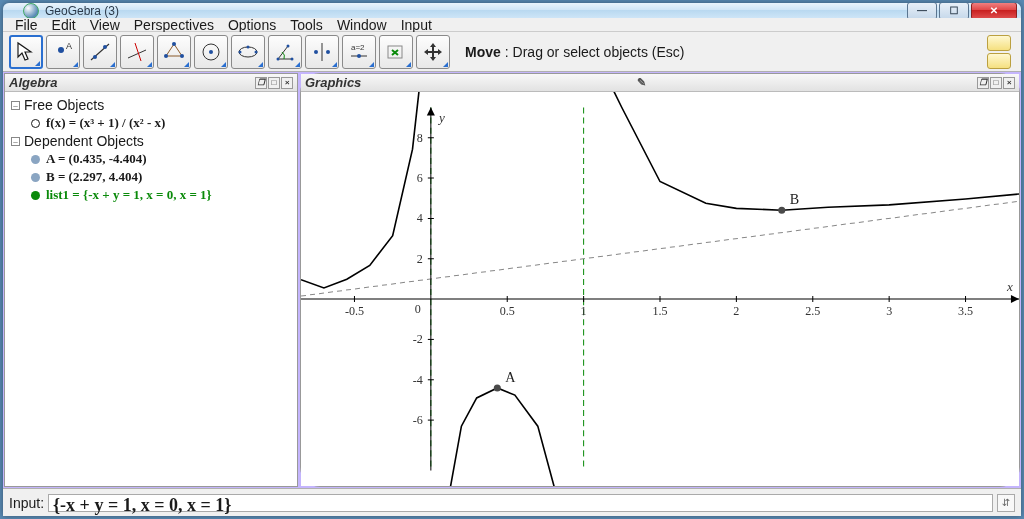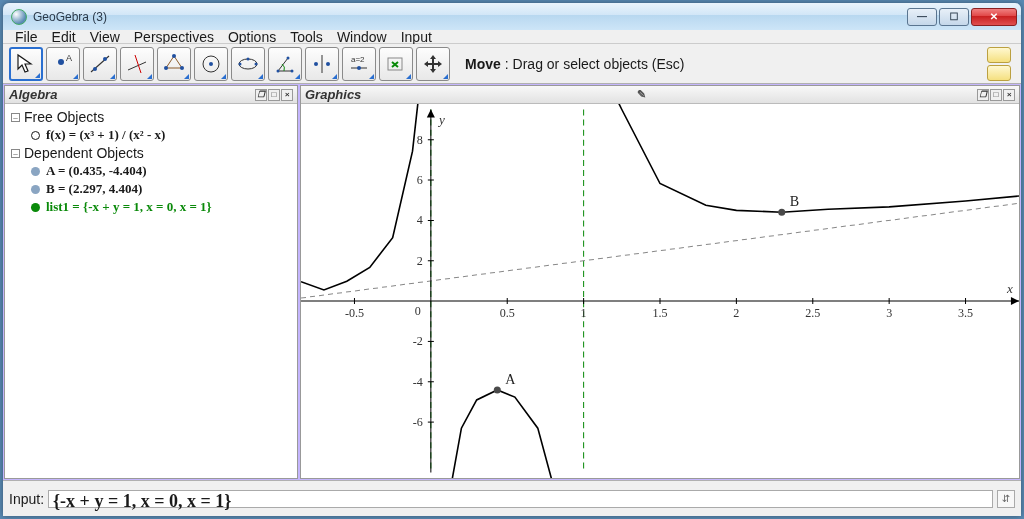--- a/index.html
+++ b/index.html
@@ -15,25 +15,25 @@
   .window {
     width: 100%;
     height: 100%;
     display: flex;
     flex-direction: column;
     border-radius: 6px 6px 0 0;
     overflow: hidden;
     box-shadow: 0 0 6px rgba(0,0,0,0.4);
   }
   .titlebar {
-    height: 27px;
+    height: 15px;
     background: linear-gradient(to bottom, #eaf4fc 0%, #d1e6f7 45%, #b8d8f0 46%, #cde5f7 100%);
     display: flex;
     align-items: center;
-    padding: 0 4px 0 8px;
+    padding: 0 4px 0 20px;
     color: #2b3a4a;
     font-size: 12px;
   }
   .app-icon {
     width: 16px; height: 16px; margin-right: 6px;
     border-radius: 50%;
     background: radial-gradient(circle at 30% 30%, #fff, #5a8bb5 70%);
     border: 1px solid #4a6;
   }
   .titlebar .title { flex: 1; }
@@ -110,21 +110,21 @@
     overflow: hidden;
   }
   .panel {
     background: #fff;
     display: flex;
     flex-direction: column;
     border: 1px solid #999;
     margin: 1px;
   }
   .algebra-panel { width: 294px; }
-  .graphics-panel { flex: 1; }
+  .graphics-panel { flex: 1; border-radius: 20px; }
   .panel-header {
     height: 18px;
     background: linear-gradient(to bottom, #f8f8f8, #e2e2e2);
     border-bottom: 1px solid #bbb;
     display: flex; align-items: center; padding: 0 4px;
     font-size: 13px; color: #333; font-style: italic; font-weight: bold;
   }
   .panel-header .title { flex: 1; font-style: italic; }
   .panel-header .ctrl {
     width: 12px; height: 12px; border: 1px solid #999; margin-left: 1px;
@@ -141,21 +141,21 @@
     width:9px; height:9px; border:1px solid #888; font-size:8px; line-height:7px;
     text-align:center; color:#555;
   }
   .tree-item { display:flex; align-items:center; gap:6px; padding:1px 0 1px 20px; }
   .tree-item .dot { width:9px; height:9px; border-radius:50%; }
   .tree-item .label { font-weight:bold; font-family: "Times New Roman", serif; font-size:13px; }
   .tree-item.green .label { color: #0a8a0a; }
   .graphics-body { flex:1; position:relative; background:#fff; overflow:hidden; }
   .graphics-body svg { width:100%; height:100%; display:block; }
   .inputbar {
-    height: 36px;
+    height: 28px;
     background: #f0f0f0;
     border-top: 1px solid #b0b0b0;
     display:flex; align-items:center; padding: 0 6px;
     font-size: 14px; color:#1a1a1a;
   }
   .inputbar .lbl { margin-right:4px; }
   .inputbar .field {
     flex:1; background:#fff; border:1px solid #aaa; height:18px; padding:0 4px;
     font-family: "Times New Roman", serif; font-weight:bold; font-size:18px;
   }

